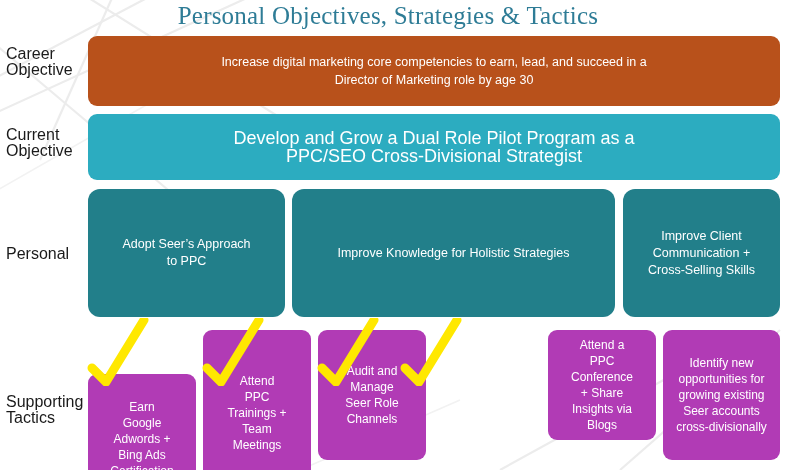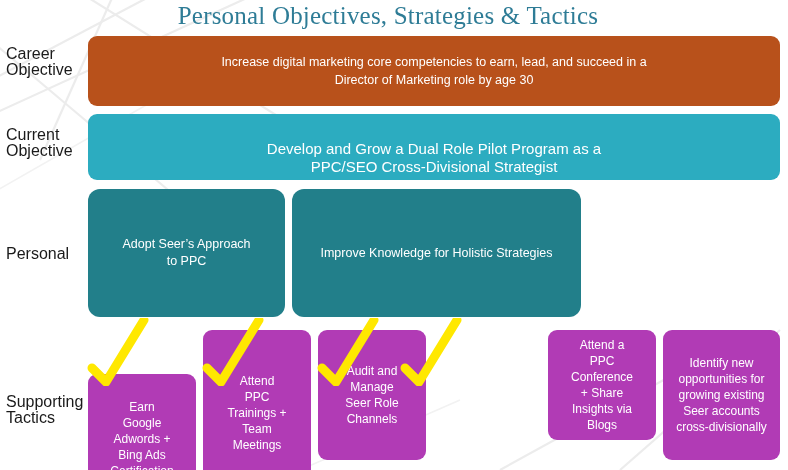--- a/index.html
+++ b/index.html
@@ -50,37 +50,36 @@
   .box {
     position: absolute;
     border-radius: 9px;
     color: #ffffff;
     display: flex;
     align-items: center;
     justify-content: center;
     text-align: center;
     z-index: 2;
     box-sizing: border-box;
-    padding: 4px 6px;
+    padding: 20px 6px;
   }
   .box .box-text {
     display: block;
     width: 100%;
     white-space: pre-line;
   }
   .box-career {
     background: #B8511B;
     font-size: 12.5px;
     line-height: 18px;
   }
   .box-current {
     background: #2CACC0;
-    font-size: 15px;
+    font-size: 18px;
     line-height: 18px;
-    align-items: flex-end;
   }
   .box-strategy {
     background: #227F8A;
     font-size: 12.5px;
     line-height: 17px;
     border-radius: 12px;
   }
   .box-tactic {
     background: #B13BB5;
     font-size: 12px;
@@ -131,22 +130,27 @@
 
   <div class="box box-current" style="left:88px; top:114px; width:692px; height:66px;">
     <span class="box-text">Develop and Grow a Dual Role Pilot Program as a
 PPC/SEO Cross-Divisional Strategist</span>
   </div>
 
   <div class="box box-strategy" style="left:88px; top:189px; width:197px; height:128px;">
     <span class="box-text">Adopt Seer’s Approach
 to PPC</span>
   </div>
-  <div class="box box-strategy" style="left:292px; top:189px; width:289px; height:128px;">
+  <div class="box box-strategy" style="left:292px; top:189px; width:323px; height:128px;">
     <span class="box-text">Improve Knowledge for Holistic Strategies</span>
+  </div>
+  <div class="box box-strategy" style="left:623px; top:189px; width:157px; height:128px;">
+    <span class="box-text">Improve Client
+Communication +
+Cross-Selling Skills</span>
   </div>
 
   <div class="box box-tactic" style="left:88px; top:330px; width:108px; height:130px;margin-top:44px;">
     <span class="box-text">Earn
 Google
 Adwords +
 Bing Ads
 Certification</span>
   </div>
   <div class="box box-tactic" style="left:203px; top:330px; width:108px; height:166px;">

